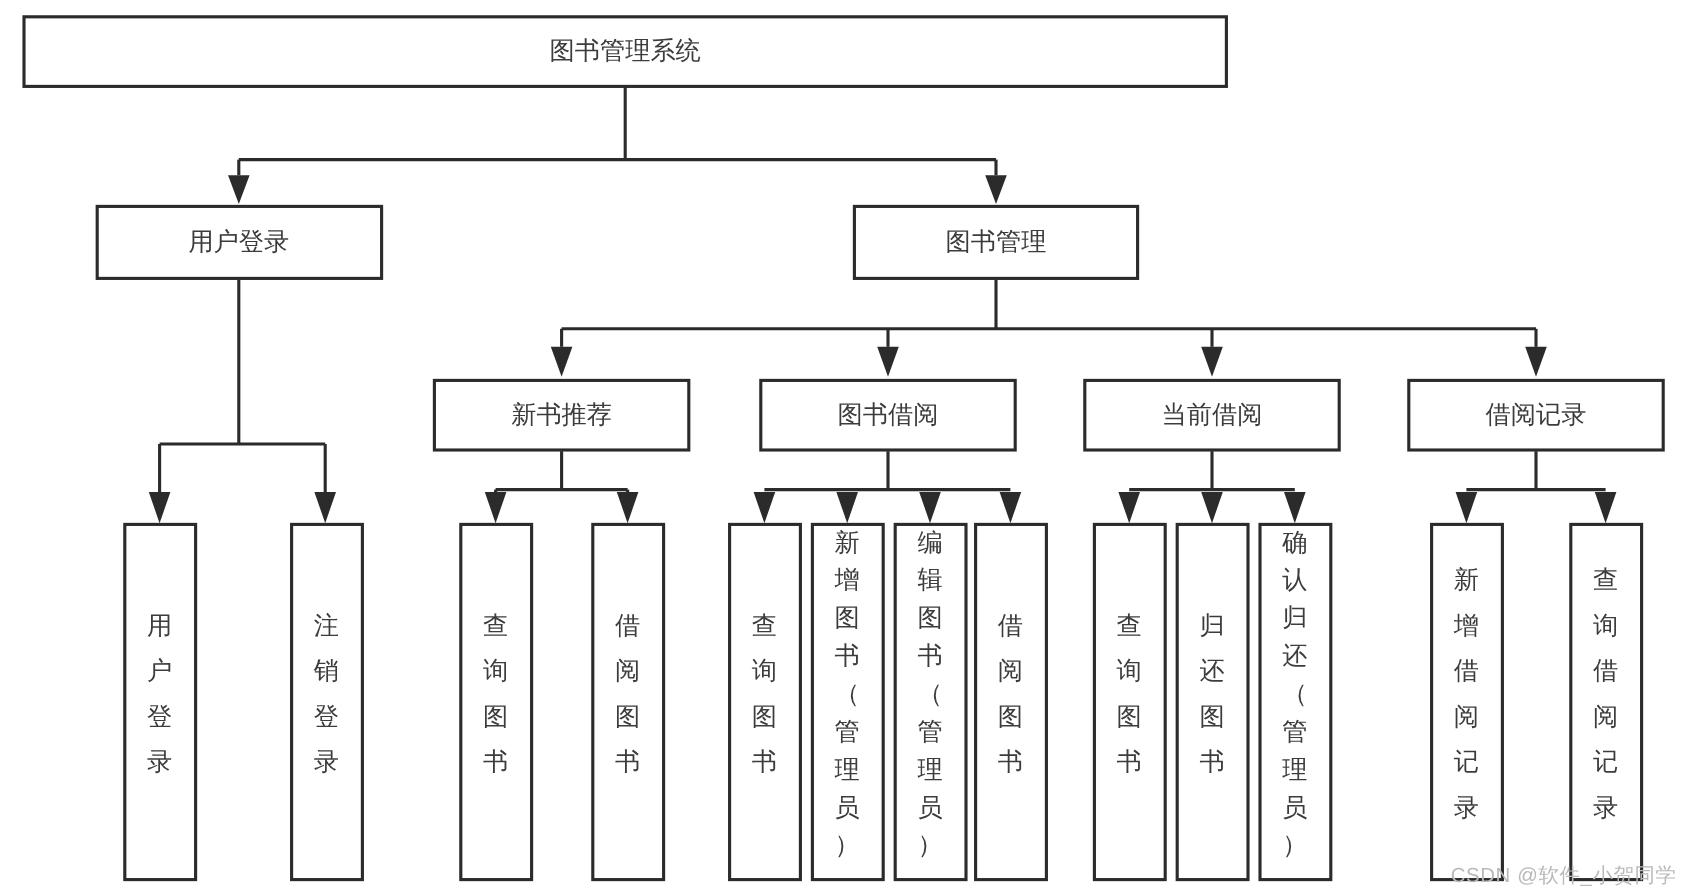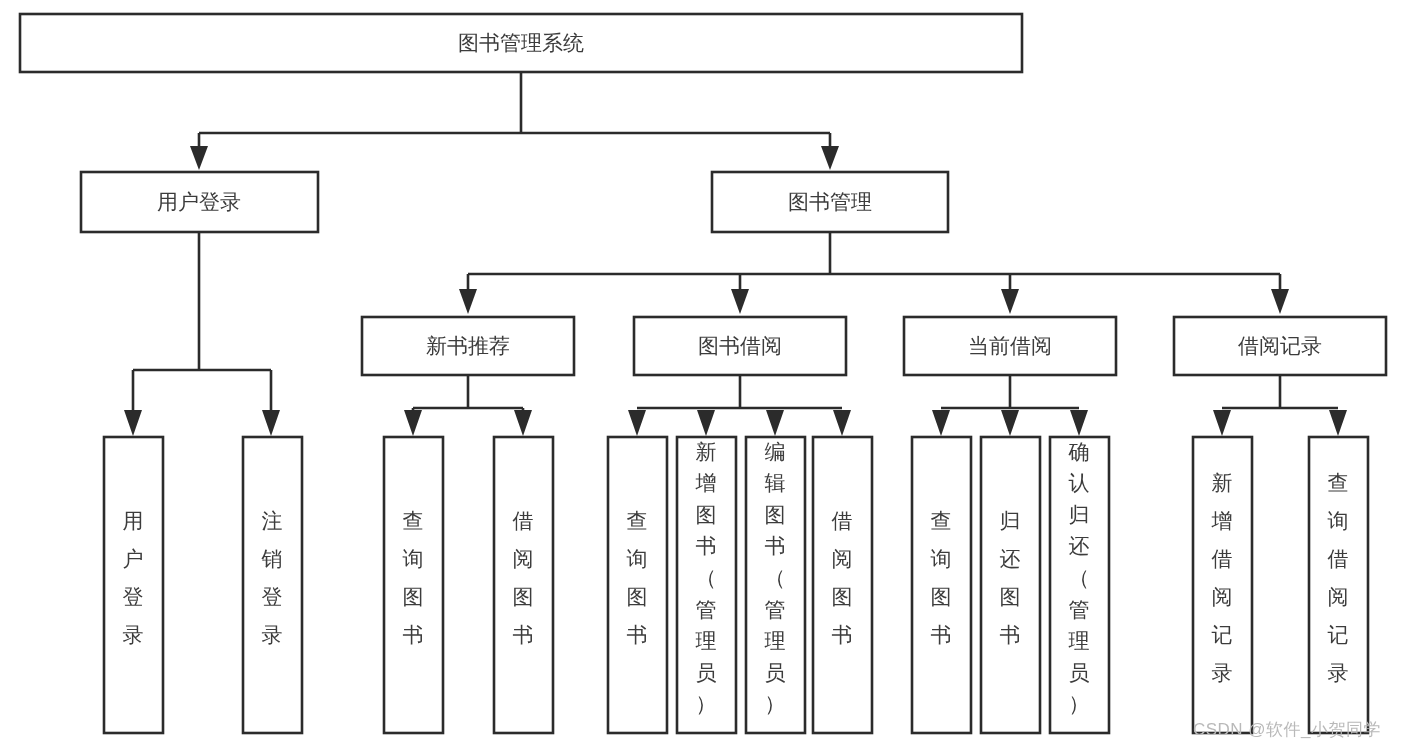--- a/index.html
+++ b/index.html
@@ -48,21 +48,21 @@
     dominant-baseline: middle;
   }
   .node-label-v {
     font-family: "Liberation Sans", "DejaVu Sans", sans-serif;
     font-size: 21px;
     fill: #3c3c3c;
     text-anchor: middle;
   }
   .watermark {
     position: absolute;
-    right: 24px;
+    right: 8px;
     bottom: 6px;
     font-family: "Liberation Sans", "DejaVu Sans", sans-serif;
     font-size: 17px;
     color: #b9b9b9;
     letter-spacing: 0.5px;
     white-space: nowrap;
     user-select: none;
     margin-left: 12px;
   }
 </style>

